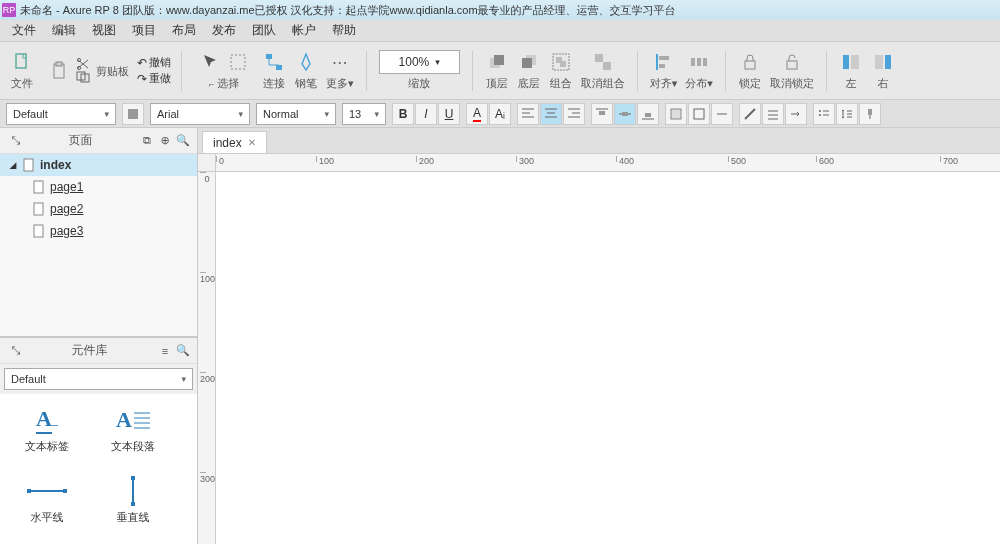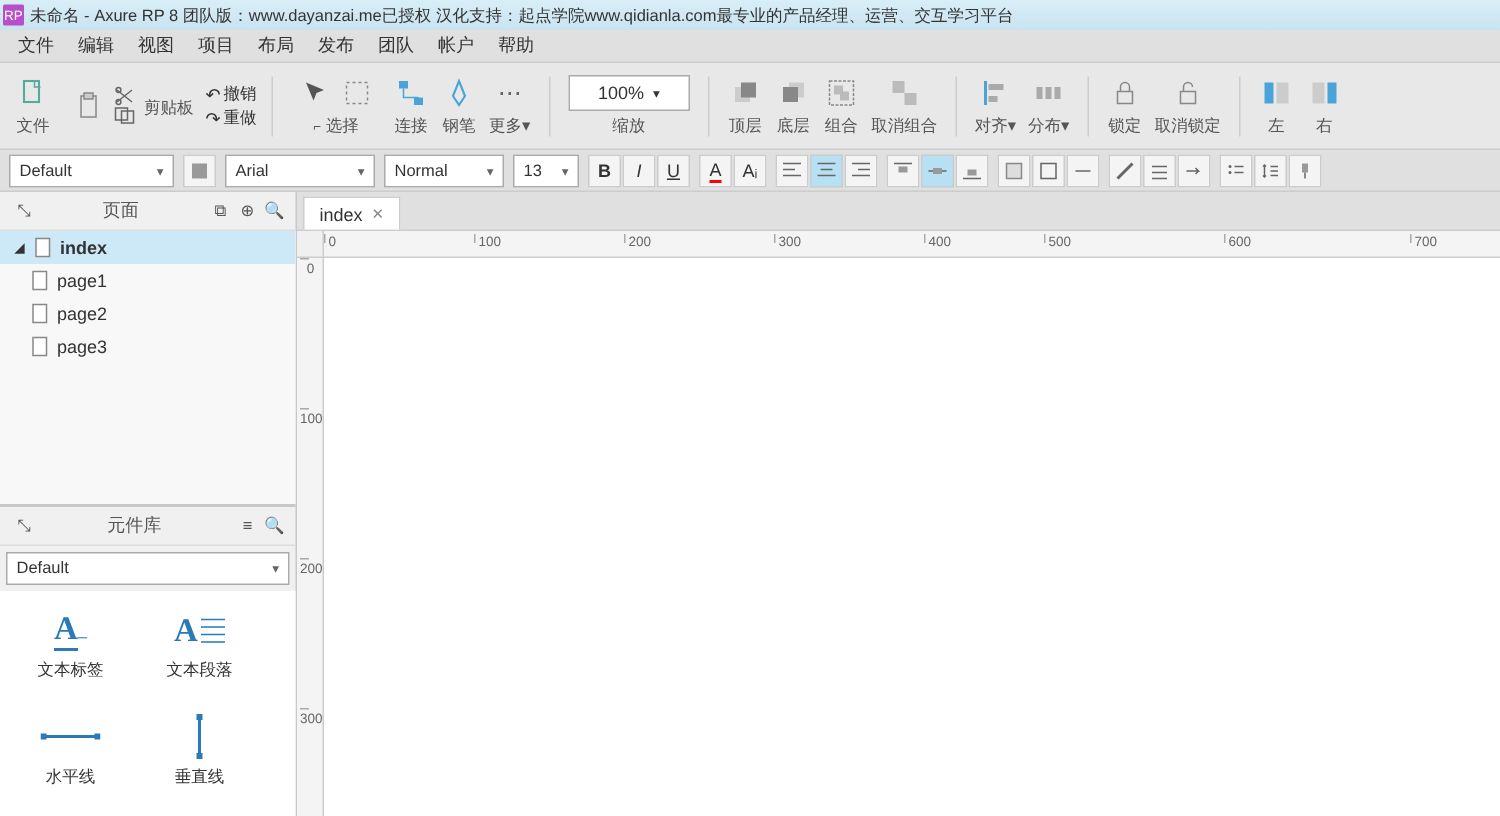--- a/index.html
+++ b/index.html
@@ -31,21 +31,21 @@
 
 .main { display: flex; height: 416px; }
 
 .left-panel { width: 198px; background: #f0f0f0; border-right: 1px solid #c8c8c8; display: flex; flex-direction: column; }
 .panel-header { height: 26px; display: flex; align-items: center; padding: 0 6px; font-size: 12px; color: #555; border-bottom: 1px solid #ddd; }
 .panel-header .title { flex: 1; text-align: center; }
 .panel-header .icn { width: 16px; height: 16px; display: flex; align-items: center; justify-content: center; cursor: pointer; margin-left: 2px; font-size: 11px; }
 .tree { flex: 1; background: #f8f8f8; overflow: auto; }
 .tree-item { height: 22px; display: flex; align-items: center; padding-left: 8px; font-size: 12px; cursor: pointer; }
 .tree-item.selected { background: #cde8f7; }
-.tree-item.child { padding-left: 16px; }
+.tree-item.child { padding-left: 28px; text-decoration: underline; }
 .tree-item .toggle { width: 10px; text-align: center; font-size: 9px; }
 .tree-item .pg-icon { width: 14px; height: 14px; margin: 0 4px; }
 
 .lib-panel { border-top: 2px solid #c8c8c8; }
 .lib-select { margin: 4px; }
 .lib-grid { display: flex; flex-wrap: wrap; padding: 4px; background: #fff; height: 150px; overflow: auto; }
 .widget { width: 86px; height: 64px; display: flex; flex-direction: column; align-items: center; justify-content: center; cursor: pointer; font-size: 11px; gap: 6px; }
 .widget .w-icon { height: 26px; display: flex; align-items: center; justify-content: center; }
 
 .canvas-area { flex: 1; background: #fff; display: flex; flex-direction: column; }
@@ -513,21 +513,21 @@
       </div>
     </div>
     <div class="canvas-body">
       <div class="ruler-corner"></div>
       <div class="ruler-h" id="rh">
           <div class="ruler-tick" style="left: 0px;">0</div>
           <div class="ruler-tick" style="left: 100px;">100</div>
           <div class="ruler-tick" style="left: 200px;">200</div>
           <div class="ruler-tick" style="left: 300px;">300</div>
           <div class="ruler-tick" style="left: 400px;">400</div>
-          <div class="ruler-tick" style="left: 480px;">500</div>
+          <div class="ruler-tick" style="left: 512px;">500</div>
           <div class="ruler-tick" style="left: 600px;">600</div>
           <div class="ruler-tick" style="left: 700px; margin-left: 24px;">700</div>
         </div>
       <div class="ruler-v" id="rv">
           <div class="ruler-tick" style="top: 0px;">0</div>
           <div class="ruler-tick" style="top: 100px;">100</div>
           <div class="ruler-tick" style="top: 200px;">200</div>
           <div class="ruler-tick" style="top: 300px;">300</div>
         </div>
       <div class="canvas"></div>

